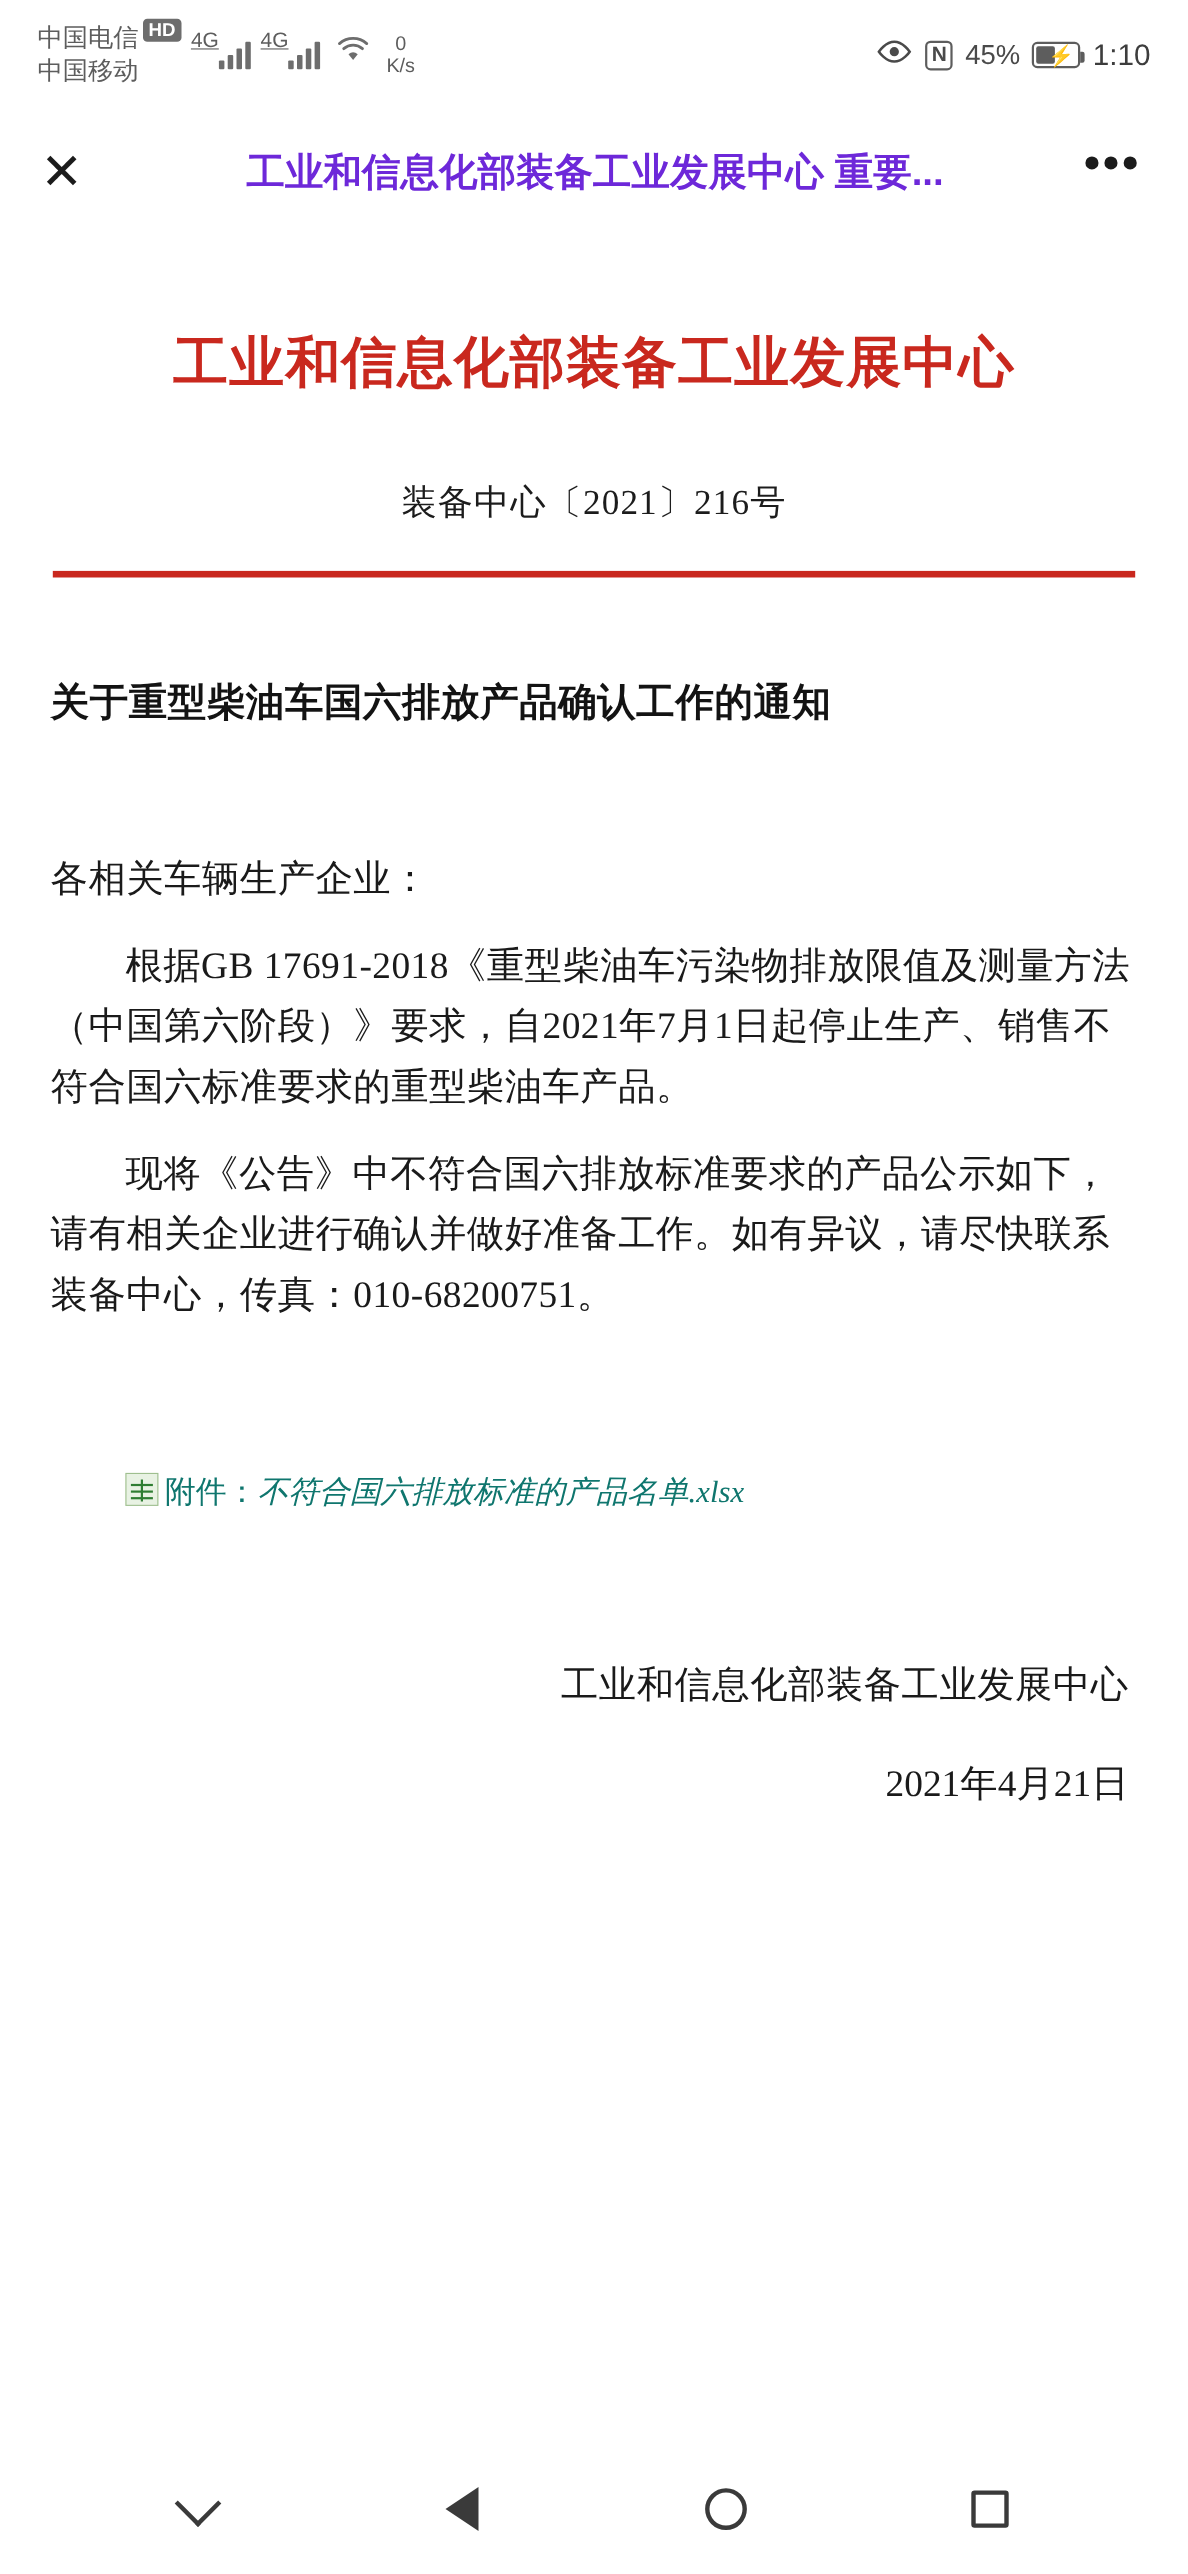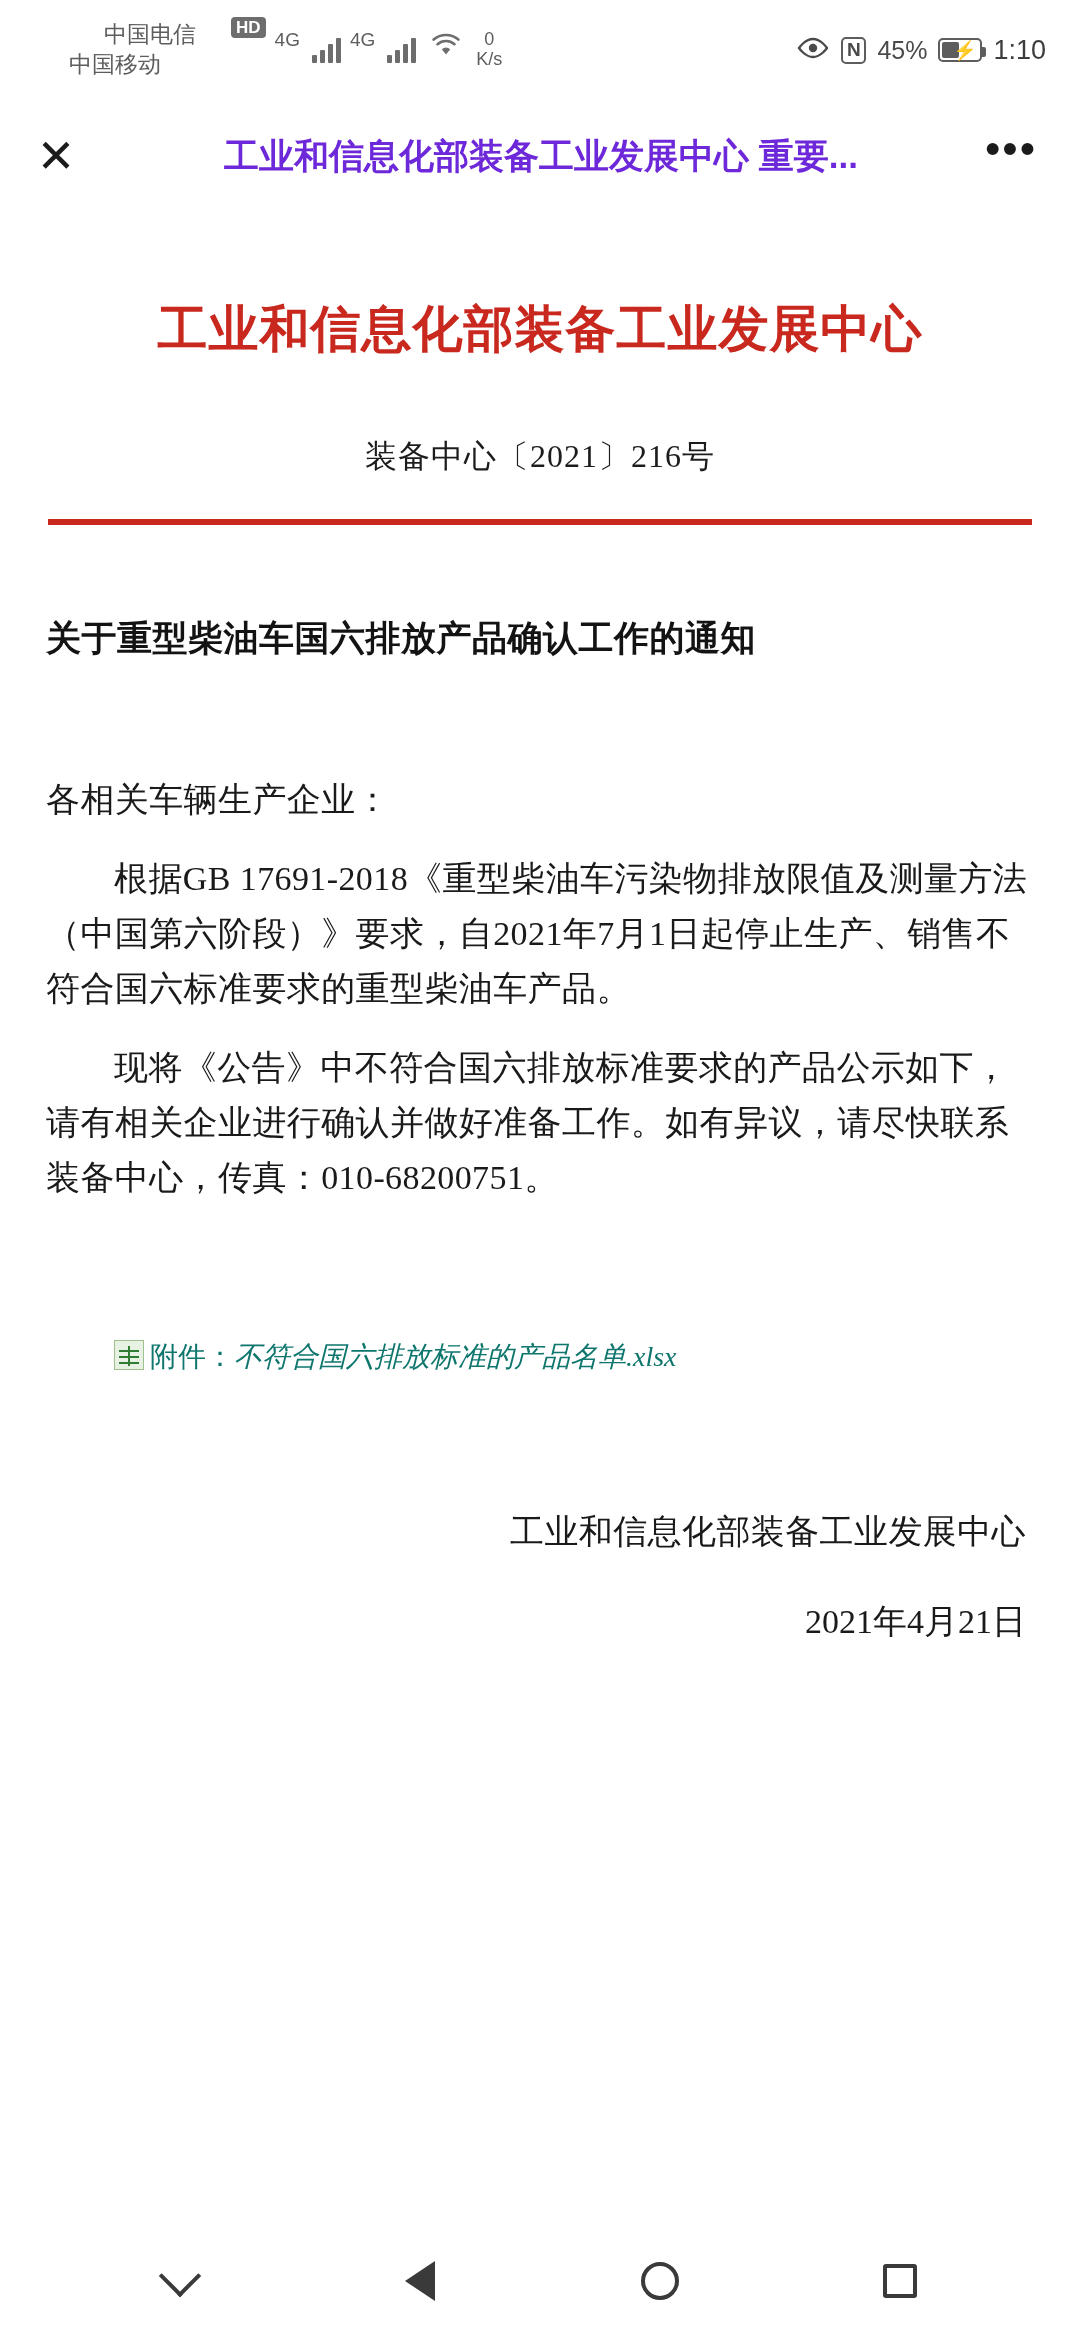--- a/index.html
+++ b/index.html
@@ -24,27 +24,27 @@
     height: 100px;
     flex: 0 0 100px;
     display: flex;
     align-items: center;
     padding: 0 34px;
     font-size: 23px;
     color: #5d5d5d;
   }
   .sb-left { display: flex; align-items: center; gap: 9px; }
   .carriers { display: flex; flex-direction: column; line-height: 1.3; font-size: 23px; }
-  .carriers span { white-space: nowrap; margin-left: 35px; }
+  .carriers span { white-space: nowrap; }
   .hd-badge {
     background: #6d6d6d; color: #fff; font-size: 17px; font-weight: bold;
     border-radius: 4px; padding: 1px 5px; margin-left: 4px;
     position: relative; top: -9px;
   }
-  .net-group { display: flex; align-items: center; gap: 12px; }
+  .net-group { display: flex; align-items: flex-start; gap: 0; text-decoration: underline; }
   .net-label { font-size: 19px; position: relative; top: -10px; }
   .bars { display: flex; align-items: flex-end; gap: 3px; height: 26px; }
   .bars i { display: block; width: 5px; background: #6d6d6d; border-radius: 1px; }
   .bars i:nth-child(1) { height: 8px; }
   .bars i:nth-child(2) { height: 13px; }
   .bars i:nth-child(3) { height: 19px; }
   .bars i:nth-child(4) { height: 25px; }
   .wifi { margin-left: 6px; position: relative; top: -2px; }
   .kbs { display: flex; flex-direction: column; align-items: center; line-height: 1.1; font-size: 18px; margin-left: 6px; }
   .sb-right { margin-left: auto; display: flex; align-items: center; gap: 11px; font-size: 25px; color: #4a4a4a; }

